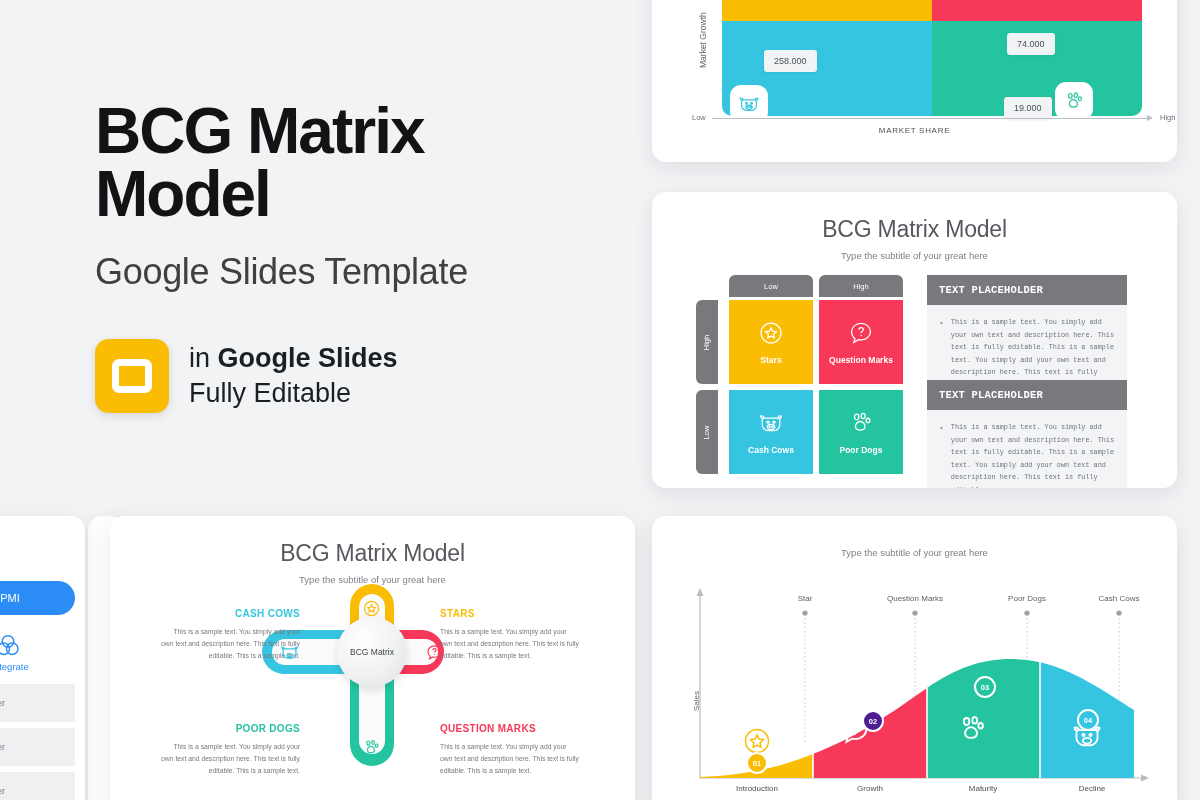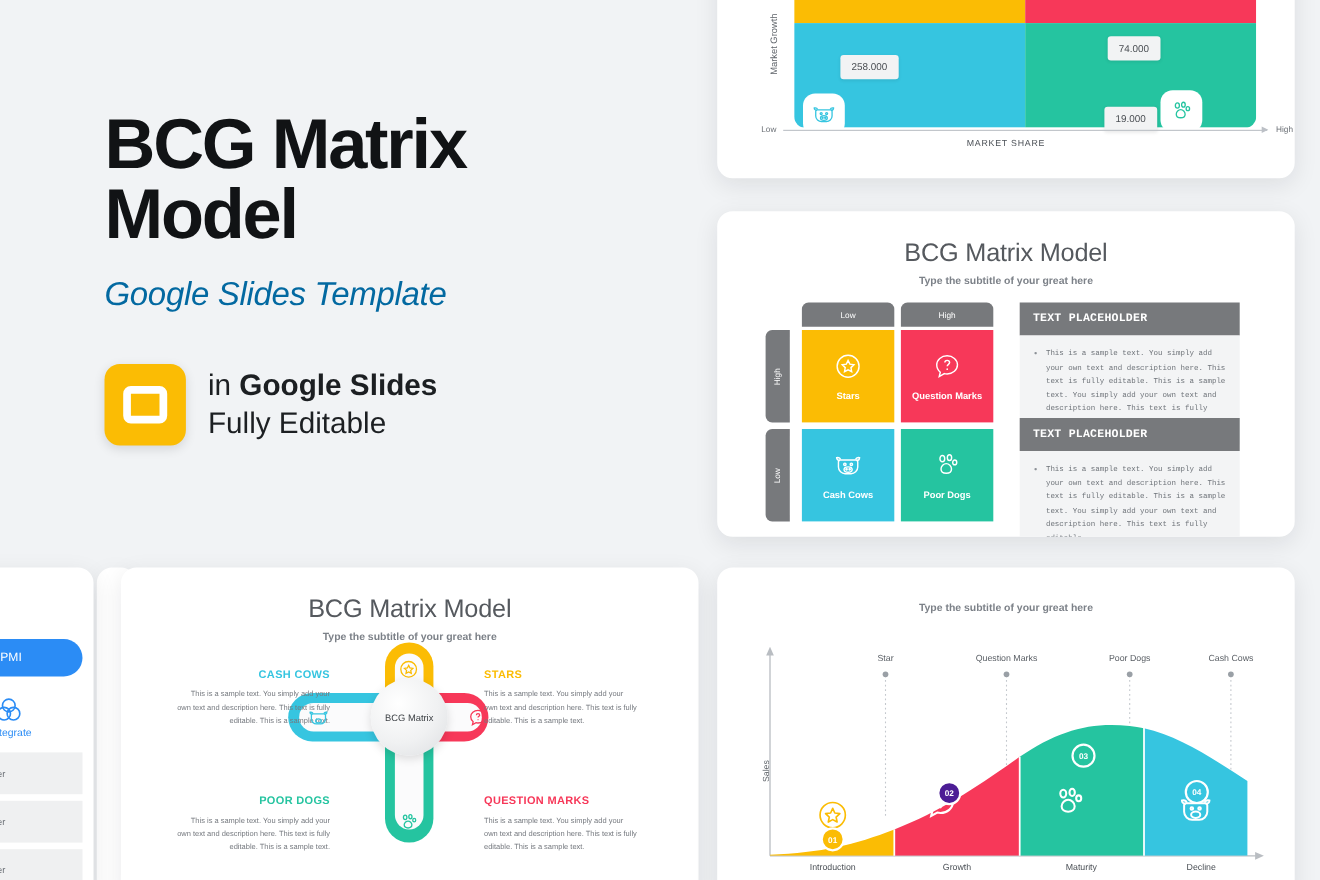--- a/index.html
+++ b/index.html
@@ -11,22 +11,22 @@
   }
   .stage { position: relative; width: 1200px; height: 800px; }
 
   
   .hero { position: absolute; left: 95px; top: 100px; width: 500px; }
   .hero-title {
     font-size: 64px; font-weight: 700; line-height: 0.98;
     color: #111315; letter-spacing: -2px; white-space: pre-line;
   }
   .hero-sub {
-    margin-top: 26px; font-size: 30px; font-weight: 400;
-    color: #0369a1; letter-spacing: -0.3px; font-style: italic;
+    margin-top: 26px; font-size: 36px; font-weight: 400;
+    color: #404040; letter-spacing: -0.3px;
   }
   .hero-badge-row {
     margin-top: 46px; display: flex; align-items: center; gap: 20px;
   }
   .slides-badge {
     width: 74px; height: 74px; border-radius: 14px;
     background: #FBBC04; display: flex; align-items: center; justify-content: center;
     box-shadow: 0 3px 10px rgba(0,0,0,.12);
     flex: none;
   }
@@ -46,21 +46,21 @@
   .p-mid    { left: 652px; top: 192px;  width: 525px; height: 296px; }
   .p-bot-c  { left: 110px; top: 516px;  width: 525px; height: 300px; }
   .p-bot-r  { left: 652px; top: 516px;  width: 525px; height: 300px; }
   .p-bot-l  { left: -115px; top: 516px; width: 200px; height: 300px; }
 
   .slide-title {
     text-align: center; font-size: 23px; color: #55595e;
     font-weight: 400; letter-spacing: -0.2px;
   }
   .slide-sub {
-    text-align: center; font-size: 9.5px; color: #7c8188; margin-top: 7px; font-weight: bold;
+    text-align: center; font-size: 9.5px; color: #7c8188; margin-top: 7px;
   }
 
   
   .quadchart { position: absolute; left: 0; top: 0; width: 100%; height: 100%; }
   .qc-ylabel {
     position: absolute; left: 46px; top: 178px;
     transform: rotate(-90deg); transform-origin: left top;
     font-size: 8.5px; color: #5f646a; white-space: nowrap;
   }
   .qc-plot {
@@ -516,21 +516,21 @@
           <path d="M0,-6.2 L1.9,-1.9 6.5,-1.4 3.1,1.8 4,6.3 0,4.1 -4,6.3 -3.1,1.8 -6.5,-1.4 -1.9,-1.9 Z" fill="none" stroke="#FBBC04" stroke-width="1.5" stroke-linejoin="round"></path>
         </g>
       </svg>
 
       <div class="ac-toplabel" style="left:153px; top:78px;">Star</div>
       <div class="ac-toplabel" style="left:263px; top:78px;">Question Marks</div>
       <div class="ac-toplabel" style="left:375px; top:78px;">Poor Dogs</div>
       <div class="ac-toplabel" style="left:467px; top:78px;">Cash Cows</div>
 
       <div class="ac-node" style="left:105px; top:247px; background:#FBBC04;">01</div>
-      <div class="ac-node" style="left:211px; top:205px; background:#4c1d95;">02</div>
+      <div class="ac-node" style="left:221px; top:205px; background:#4c1d95;">02</div>
       <div class="ac-node" style="left:333px; top:171px; background:#25C4A0;">03</div>
       <div class="ac-node" style="left:436px; top:204px; background:#36C5E0;">04</div>
 
       <div class="ac-xtick" style="left:105px;">Introduction</div>
       <div class="ac-xtick" style="left:218px;">Growth</div>
       <div class="ac-xtick" style="left:331px;">Maturity</div>
       <div class="ac-xtick" style="left:440px;">Decline</div>
     </div>
   </div>
 

